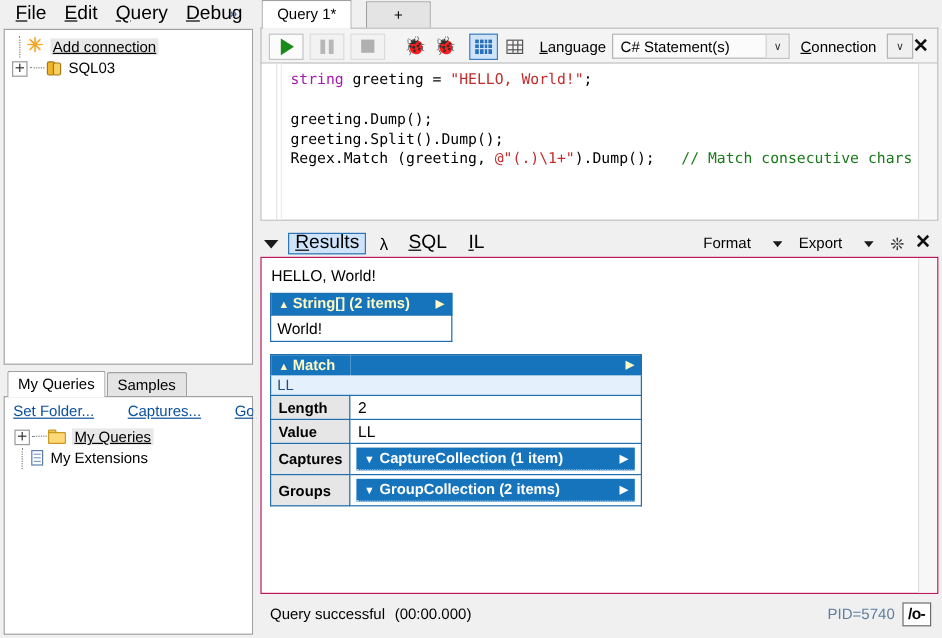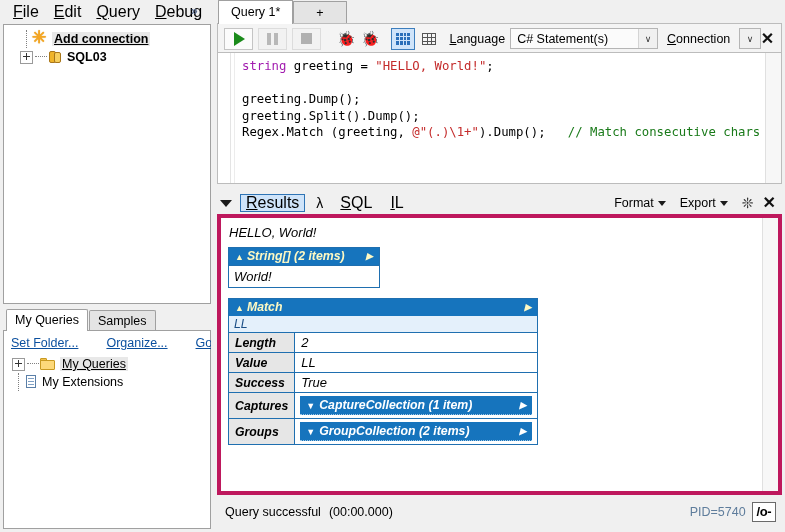--- a/index.html
+++ b/index.html
@@ -15,21 +15,21 @@
   
   .menubar{position:absolute;left:0;top:0;width:214px;height:24px;background:#f0f0f0;
            display:flex;align-items:center;padding-left:6px;box-sizing:border-box;}
   .menuitem{padding:3px 8px 3px 7px;font-size:16px;color:#000;cursor:default;white-space:nowrap;}
   .menuitem .acc{text-decoration:underline;}
   .chev-more{position:absolute;left:191px;top:4px;color:#5a6b8c;font-size:12px;font-weight:bold;letter-spacing:-2px;}
 
   
   .leftpane{position:absolute;left:3px;top:24px;width:208px;height:280px;
             background:#fff;border:1px solid #a0a0a0;box-sizing:border-box;overflow:hidden;}
-  .tree{padding:5px 0 0 16px;font-weight:bold;}
+  .tree{padding:5px 0 0 6px;}
   .trow{display:flex;align-items:center;height:18px;white-space:nowrap;}
   .tdot{width:13px;height:18px;position:relative;}
   .tdot:before{content:"";position:absolute;left:6px;top:0;bottom:0;
                border-left:1px dotted #808080;}
   .texp{width:11px;height:11px;border:1px solid #9a9a9a;background:#fff;
         position:relative;margin-right:2px;flex:0 0 auto;}
   .texp:before{content:"";position:absolute;left:2px;top:4px;width:7px;height:1px;background:#333;}
   .texp:after{content:"";position:absolute;left:5px;top:1px;width:1px;height:7px;background:#333;}
   .tdash{width:12px;height:1px;border-top:1px dotted #808080;margin-right:1px;flex:0 0 auto;}
   .tlbl{margin-left:4px;font-size:12.5px;}
@@ -60,21 +60,21 @@
   .lqtab.sel{background:#fff;position:relative;z-index:3;padding-bottom:4px;}
   .lqbody{position:absolute;left:0;top:20px;right:0;bottom:0;background:#fff;border:1px solid #a0a0a0;box-sizing:border-box;}
   .lqlinks{display:flex;align-items:center;padding:5px 0 3px 7px;gap:14px;}
   .lnk{color:#0b4f9e;text-decoration:underline;font-size:12.5px;cursor:pointer;white-space:nowrap;}
   .lqtree{padding:2px 0 0 8px;}
 
   
   .rightpane{position:absolute;left:214px;top:0;width:571px;height:532px;background:#f0f0f0;}
 
   
-  .qtabs{position:absolute;left:0;top:0;height:24px;width:100%;display:flex;align-items:center;padding-left:4px;box-sizing:border-box;}
+  .qtabs{position:absolute;left:0;top:0;height:24px;width:100%;display:flex;align-items:center;padding-left:4px;box-sizing:border-box;gap:12px;}
   .qtab{font-size:12.5px;border:1px solid #a0a0a0;border-bottom:none;background:#e4e4e4;
         padding:4px 12px 4px 12px;line-height:14px;border-radius:1px 1px 0 0;position:relative;}
   .qtab.sel{background:#fff;z-index:3;padding-bottom:5px;}
   .qtab.plus{padding:4px 22px 4px 22px;}
 
   
   .toolbar{position:absolute;left:3px;top:23px;right:3px;height:30px;background:#f4f4f4;
            border:1px solid #bcbcbc;border-bottom:none;box-sizing:border-box;
            display:flex;align-items:center;padding-left:6px;}
   .tbtn{width:30px;height:22px;border:1px solid #c4c4c4;background:#fbfbfb;margin-right:5px;
@@ -121,28 +121,28 @@
 
   
   .resbar{position:absolute;left:3px;top:191px;right:3px;height:24px;display:flex;align-items:center;}
   .caret-dn{width:0;height:0;border-left:6px solid transparent;border-right:6px solid transparent;
             border-top:7px solid #1b1b1b;margin:0 8px 0 3px;}
   .rtab{font-size:16px;padding:2px 6px;margin-right:6px;line-height:14px;}
   .rtab .acc{text-decoration:underline;}
   .rtab.sel{background:#cfe4fa;border:1px solid #2f74b5;padding:1px 5px;}
   .rtab.lam{font-size:14px;padding:1px 5px;}
   .rright{margin-left:auto;display:flex;align-items:center;padding-right:6px;}
-  .rmenu{font-size:12.5px;margin-right:4px;display:flex;align-items:center;gap:4px;}
+  .rmenu{font-size:12.5px;margin-right:4px;display:flex;align-items:center;gap:18px;}
   .tri-sm{width:0;height:0;border-left:4px solid transparent;border-right:4px solid transparent;
           border-top:5px solid #1b1b1b;}
   .snow{font-size:14px;margin:0 9px 0 10px;color:#333;}
 
   
   .respanel{position:absolute;left:3px;top:214px;right:3px;height:281px;background:#fff;
-            border:4px solid #be185d;box-sizing:border-box;overflow:hidden;font-style:italic;}
+            border:1px solid #be185d;box-sizing:border-box;overflow:hidden;}
   .rcontent{padding:7px 0 0 7px;font-family:"Liberation Sans",sans-serif;font-size:12.5px;}
   .plainval{margin:0 0 7px 1px;font-size:13px;}
 
   .dtable{border:1px solid #1f6fb0;border-collapse:collapse;margin-bottom:10px;background:#fff;}
   .dhdr{background:#1674bd;color:#fef9c3;font-weight:bold;font-size:12.3px;height:17px;}
   .dhdr td{padding:1px 6px 2px 6px;white-space:nowrap;}
   .dhdr .ar-l{font-size:9px;margin-right:3px;}
   .dhdr .ar-r{text-align:right;font-size:9px;padding-right:6px;}
   .dcell{border:1px solid #1f6fb0;padding:2px 5px;font-size:13px;background:#fff;height:17px;}
   .sumrow td{background:#e4f0fb;color:#1a4e86;font-size:12.3px;padding:1px 5px;
@@ -200,21 +200,21 @@
 
   <div class="lqpane">
     <div class="lqtabs">
       <div class="lqtab sel">My Queries</div>
       <div class="lqtab">Samples</div>
     </div>
     <div class="lqbody">
       <div class="lqlinks">
         <span class="lnk">Set Folder...</span>
         <span style="width:6px"></span>
-        <span class="lnk">Organize...</span>
+        <span class="lnk">Captures...</span>
         <span style="width:24px"></span>
         <span class="lnk">Go to...</span>
       </div>
       <div class="lqtree">
         <div class="trow">
           <div class="texp"></div>
           <div class="tdash"></div>
           <div class="ico-folder">
               <span class="ft"></span>
               <span class="fb"></span>
@@ -351,24 +351,20 @@
           </tr>
           <tr>
             <td class="lblcell">Length</td>
             <td class="valcell">2</td>
           </tr>
           <tr>
             <td class="lblcell">Value</td>
             <td class="valcell">LL</td>
           </tr>
           <tr>
-            <td class="lblcell">Success</td>
-            <td class="valcell">True</td>
-          </tr>
-          <tr>
             <td class="lblcell">Captures</td>
             <td class="valcell" style="padding:3px 5px">
               <span class="subhdr">
                 <span><span class="ar-l">▼</span><span>CaptureCollection (1 item)</span></span>
                 <span class="ar-r">▶</span>
               </span>
             </td>
           </tr>
           <tr>
             <td class="lblcell">Groups</td>

